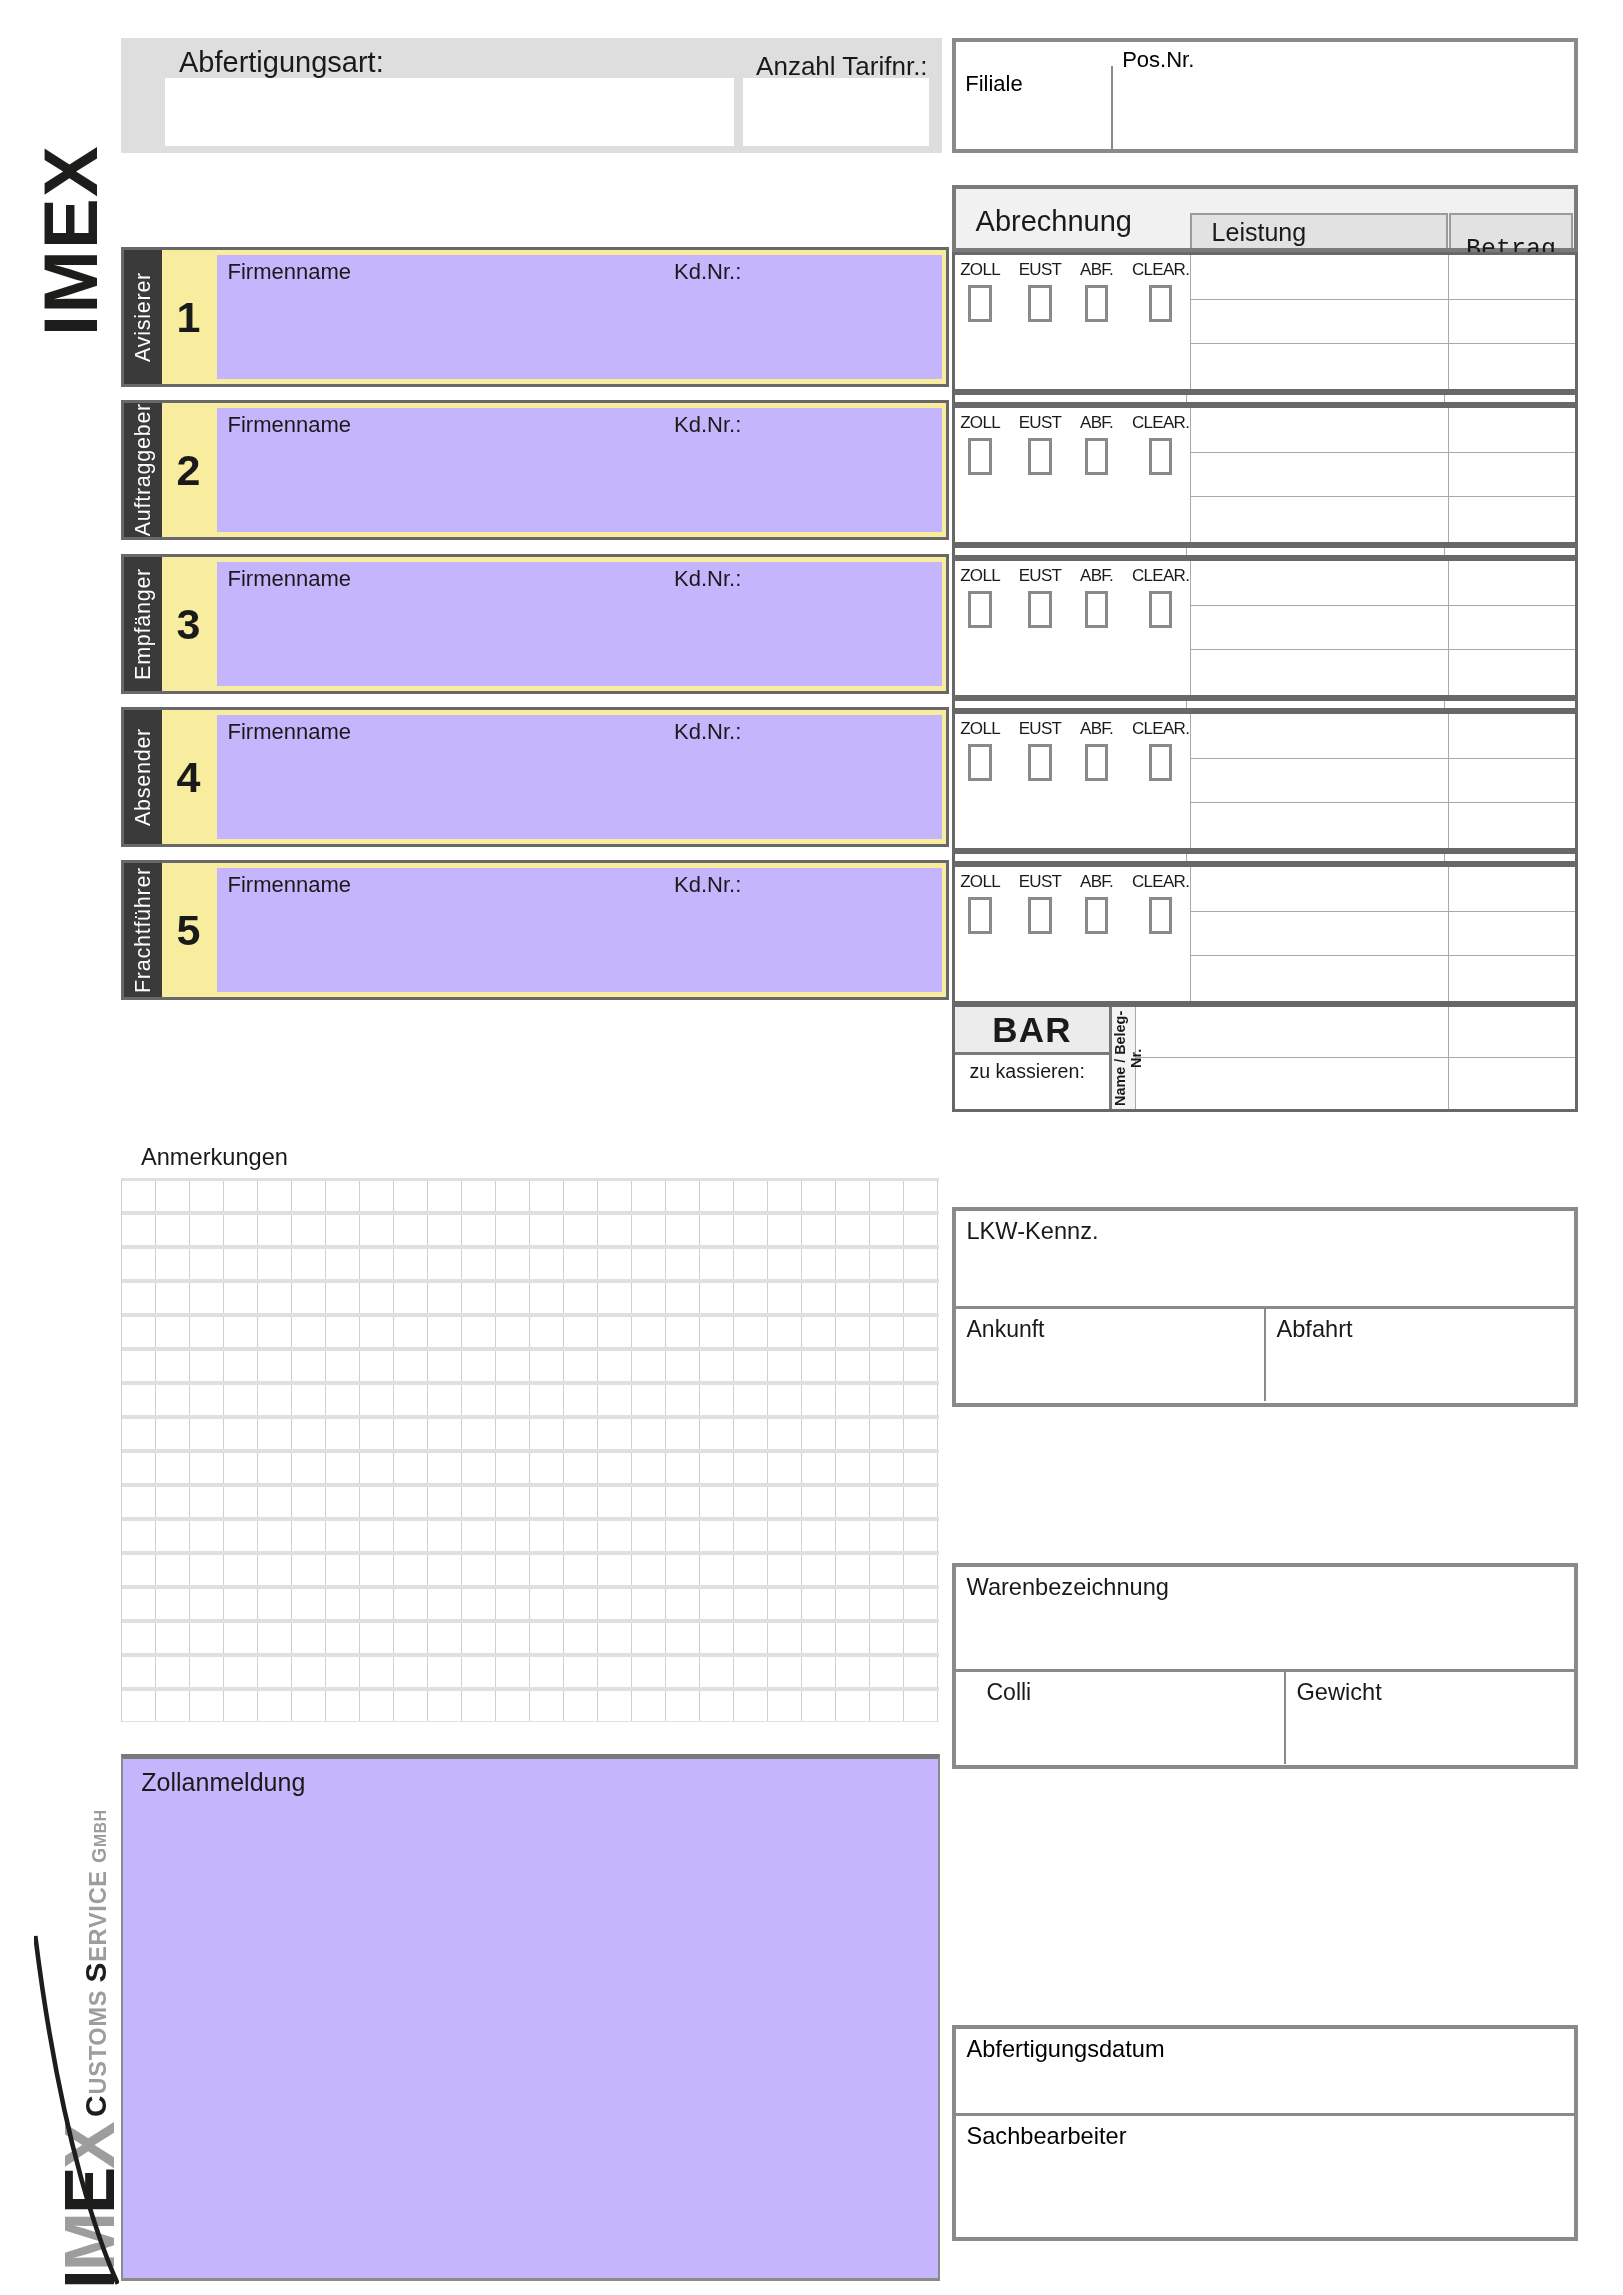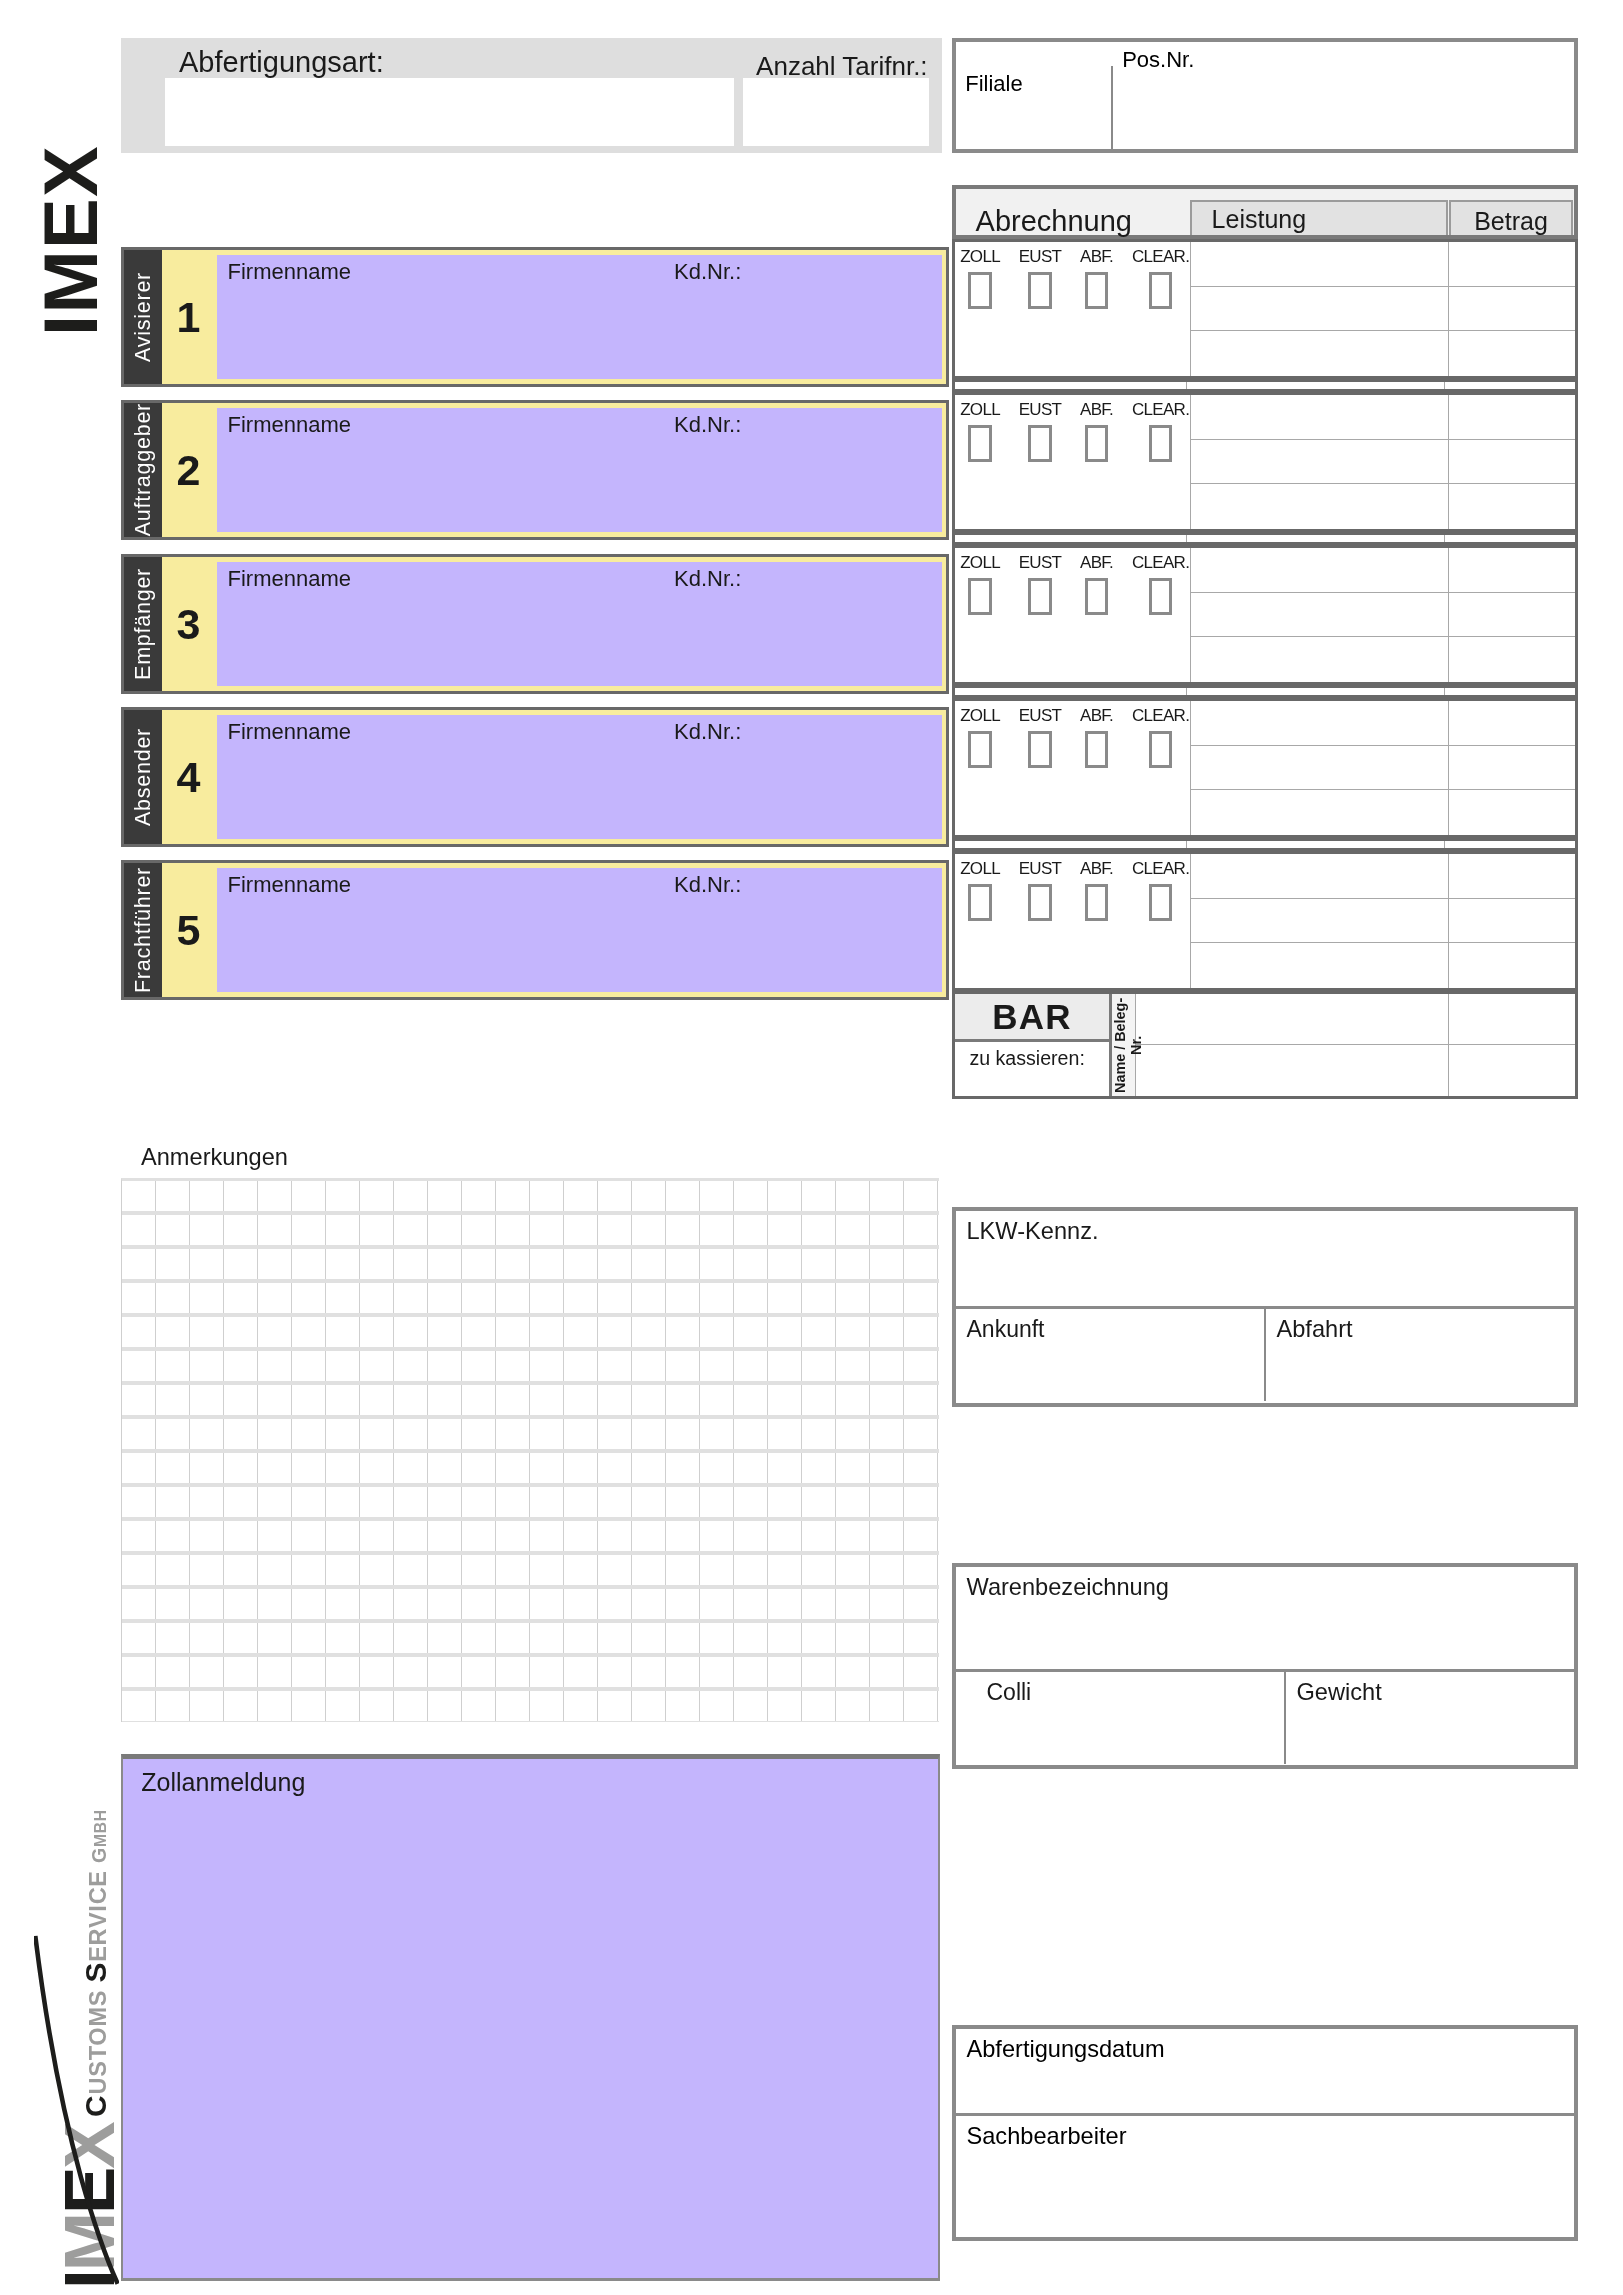--- a/index.html
+++ b/index.html
@@ -18,25 +18,25 @@
   .inp-a{position:absolute;left:44px;top:40px;width:569px;height:68px;background:#fff;}
   .inp-b{position:absolute;left:622px;top:40px;width:186px;height:68px;background:#fff;}
 
   
   .box-filiale{position:absolute;left:952px;top:38px;width:626px;height:115px;border:4.6px solid #8a8a8a;background:#fff;display:flex;}
   .fil-cell{width:157px;border-right:2.6px solid #8a8a8a;padding:5.2px 9.2px;font-size:22px;margin-top:24px;}
   .pos-cell{flex:1;padding:5.2px 9.2px;font-size:22px;}
 
   
   #abrechnung-panel{position:absolute;left:952px;top:185px;width:626px;}
-  .abr-header{position:relative;height:54px;border:4.6px solid #7a7a7a;background:#f1f1f1;}
+  .abr-header{position:relative;height:67px;border:4.6px solid #7a7a7a;background:#f1f1f1;}
   .abr-title{position:absolute;left:19.6px;top:15.7px;font-size:29px;color:#1a1a1a;}
   .hcell{position:absolute;bottom:0;height:35px;background:#e2e2e2;border:2px solid #9b9b9b;border-bottom:none;font-size:25px;color:#1a1a1a;}
   .hcell.leistung{left:234px;width:258px;padding:2.6px 0 0 19.6px;}
-  .hcell.betrag{left:493px;width:124px;padding:5px 0 0 0;text-align:center;}
+  .hcell.betrag{left:493px;width:124px;padding:20px 0 0 0;text-align:center;font-family:Liberation Mono, monospace;}
 
   .abr-block{position:relative;height:140px;border:3.9px solid #686868;background:#fff;}
   .chk-row{position:absolute;left:5.2px;top:5.2px;width:229px;display:flex;justify-content:space-between;}
   .chk-col{display:flex;flex-direction:column;align-items:center;}
   .chk-lbl{font-size:17px;color:#1a1a1a;letter-spacing:-0.7px;}
   .chk-box{width:23.6px;height:37px;border:3.9px solid #8a8a8a;background:#fff;margin-top:5.2px;}
   .vline-a{position:absolute;left:235px;top:0;bottom:0;width:1.3px;background:#a8a8a8;}
   .vline-b{position:absolute;left:493px;top:0;bottom:0;width:1.3px;background:#a8a8a8;}
   .hline{position:absolute;left:235px;right:0;height:1.3px;background:#a8a8a8;}
   .hline.h1{top:44px;} .hline.h2{top:88px;}

